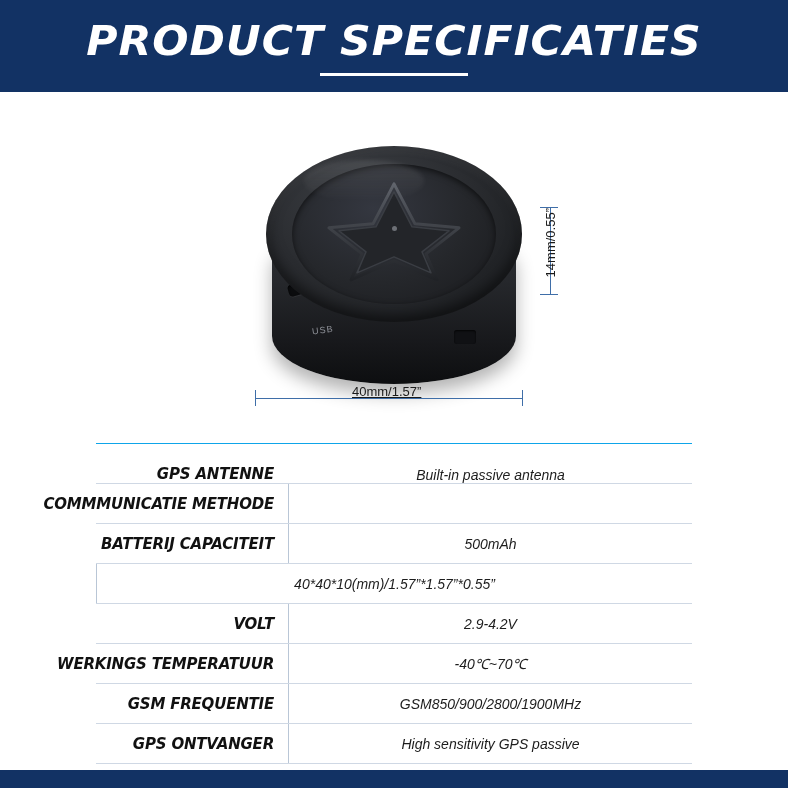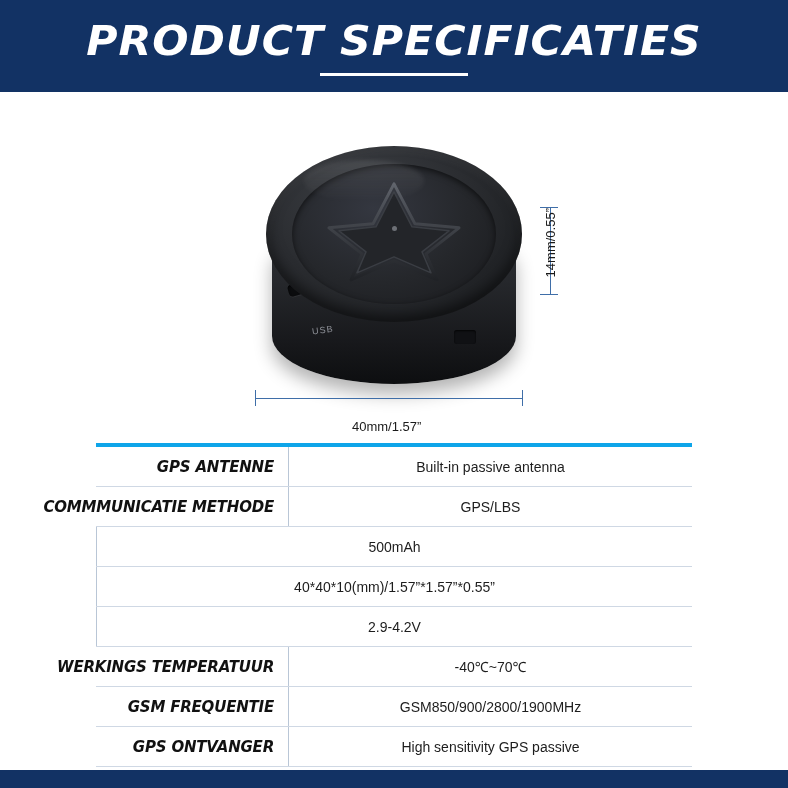--- a/index.html
+++ b/index.html
@@ -175,21 +175,22 @@
     top: 443px;
     width: 596px;
   }
   .spec-row {
     display: flex;
     align-items: stretch;
     border-bottom: 1px solid #cfd8e4;
     height: 39px;
   }
   .spec-row:first-child {
-    border-top: 4px solid #0ea5e9;
+    border-top: 1px solid #0ea5e9;
+    align-items: flex-end;
   }
   .spec-label {
     width: 192px;
     display: flex;
     align-items: center;
     justify-content: flex-end;
     padding-right: 14px;
     box-sizing: border-box;
     font-family: "DejaVu Sans", sans-serif;
     font-weight: bold;
@@ -204,20 +205,21 @@
     width: 1px;
     background: #b9c6d6;
   }
   .spec-value {
     flex: 1;
     display: flex;
     align-items: center;
     justify-content: center;
     font-size: 14px;
     color: #1d1d1d;
+    font-style: italic;
   }
 
   
   .footer {
     position: absolute;
     left: 0;
     bottom: 0;
     width: 788px;
     height: 18px;
     background: #123264;
@@ -261,48 +263,49 @@
     </div>
 
     <div class="dim-line" style="left:550px; top:115px; width:1px; height:88px;"></div>
     <div class="dim-line" style="left:540px; top:115px; width:18px; height:1px;"></div>
     <div class="dim-line" style="left:540px; top:202px; width:18px; height:1px;"></div>
     <div class="dim-text" style="left:543px; top:116px; writing-mode: vertical-rl; text-orientation: mixed; transform: rotate(180deg); transform-origin: center;">14mm/0.55”</div>
 
     <div class="dim-line" style="left:255px; top:306px; width:268px; height:1px;"></div>
     <div class="dim-line" style="left:255px; top:298px; width:1px; height:16px;"></div>
     <div class="dim-line" style="left:522px; top:298px; width:1px; height:16px;"></div>
-    <div class="dim-text" style="left:352px; top:327px;">40mm/1.57”</div>
+    <div class="dim-text" style="left:352px; top:292px;text-decoration:underline;">40mm/1.57”</div>
   </div>
 
   <div class="spec-table">
 
     <div class="spec-row">
       <div class="spec-label">GPS ANTENNE</div>
       <div class="spec-sep"></div>
       <div class="spec-value">Built-in passive antenna</div>
     </div>
 
     <div class="spec-row">
       <div class="spec-label">COMMMUNICATIE METHODE</div>
       <div class="spec-sep"></div>
-      <div class="spec-value">GPS/LBS</div>
-    </div>
-
-    <div class="spec-row">
+    </div>
+
+    <div class="spec-row">
+      <div class="spec-label">BATTERIJ CAPACITEIT</div>
       <div class="spec-sep"></div>
       <div class="spec-value">500mAh</div>
     </div>
 
     <div class="spec-row">
       <div class="spec-sep"></div>
       <div class="spec-value">40*40*10(mm)/1.57”*1.57”*0.55”</div>
     </div>
 
     <div class="spec-row">
+      <div class="spec-label">VOLT</div>
       <div class="spec-sep"></div>
       <div class="spec-value">2.9-4.2V</div>
     </div>
 
     <div class="spec-row">
       <div class="spec-label">WERKINGS TEMPERATUUR</div>
       <div class="spec-sep"></div>
       <div class="spec-value">-40℃~70℃</div>
     </div>
 

